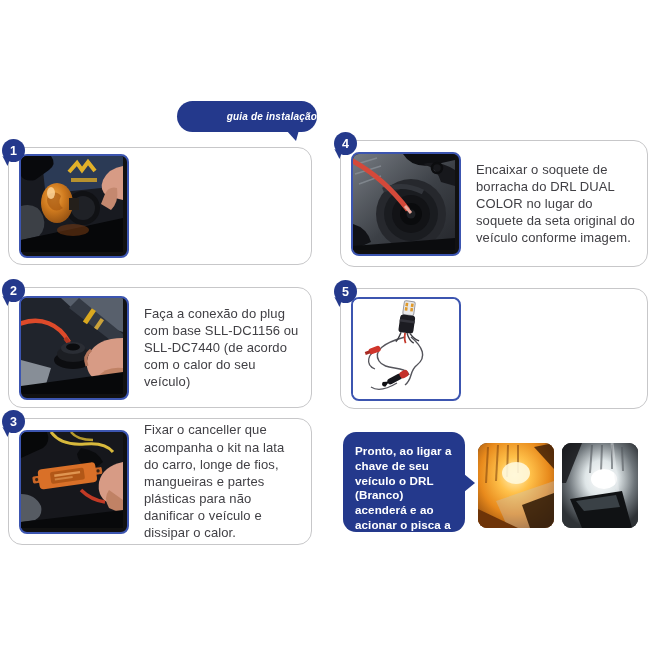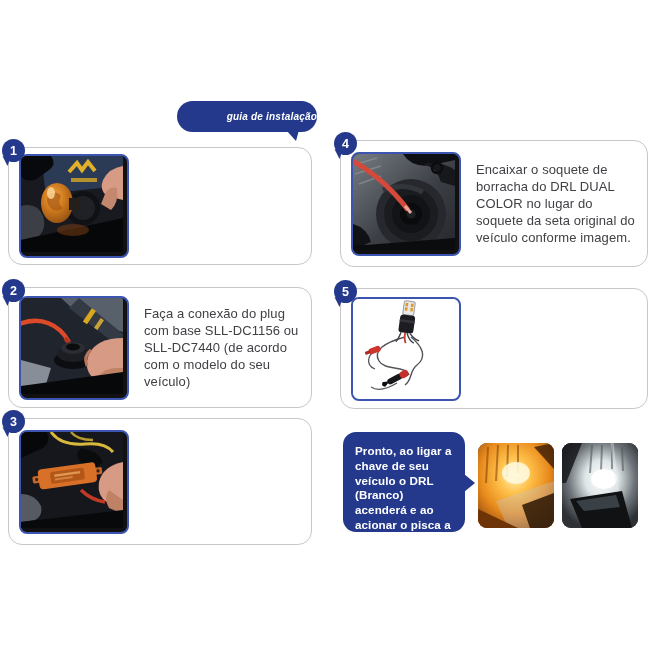--- a/index.html
+++ b/index.html
@@ -124,21 +124,21 @@
       <ellipse cx="52" cy="56" rx="16" ry="8" fill="#1c1e23"></ellipse>
       <ellipse cx="52" cy="50" rx="12" ry="6" fill="#2a2d34"></ellipse>
       <ellipse cx="52" cy="49" rx="7" ry="3.5" fill="#0b0c0e"></ellipse>
       <path d="M102 40 q-26 0 -34 16 q-6 14 4 24 l30 16z" fill="#d79b85"></path>
       <path d="M70 52 q-8 6 -4 16" stroke="#b5765c" stroke-width="3" fill="none"></path>
       <path d="M102 70 q-18 -2 -26 10 l-4 10 30 6z" fill="#c08265"></path>
       <polygon points="0,62 30,70 22,96 0,96" fill="#878e97"></polygon>
       <path d="M0 88 L102 74 V96 H0z" fill="#07080a"></path>
     </svg>
   </div>
-  <div class="step-text">Faça a conexão do plug com base SLL-DC1156 ou SLL-DC7440 (de acordo com o modelo do seu veículo)</div>
+  <div class="step-text">Faça a conexão do plug com base SLL-DC1156 ou SLL-DC7440 (de acordo com o calor do seu veículo)</div>
 </div>
 
 <div class="card" id="card3">
   <div class="badge">
     <span>3</span>
   </div>
   <div class="photo">
     <svg width="102" height="96" viewBox="0 0 102 96">
       <rect width="102" height="96" fill="#16171c"></rect>
       <path d="M30 0 q10 14 34 12 q20 -2 28 8" stroke="#d8b93c" stroke-width="3" fill="none"></path>
@@ -155,20 +155,21 @@
         <rect x="34" y="41" width="26" height="2.4" fill="#e8a05c" opacity=".85"></rect>
         <rect x="34" y="45" width="18" height="2" fill="#e8a05c" opacity=".6"></rect>
       </g>
       <path d="M102 30 q-20 4 -24 20 q-2 14 8 20 l16 6z" fill="#d79b85"></path>
       <path d="M88 58 q-6 8 0 18 l14 6 v-14z" fill="#c08265"></path>
       <path d="M60 58 q10 10 24 12" stroke="#c23a25" stroke-width="3.5" fill="none"></path>
       <path d="M0 62 q14 0 20 12 q2 10 -6 14 L0 90z" fill="#565b63"></path>
       <path d="M0 90 L102 78 V96 H0z" fill="#08090b"></path>
     </svg>
   </div>
+  <div class="step-text">Fixar o canceller que acompanha o kit na lata do carro, longe de fios, mangueiras e partes plásticas para não danificar o veículo e dissipar o calor.</div>
 </div>
 
 <div class="card" id="card4">
   <div class="badge">
     <span>4</span>
   </div>
   <div class="photo">
     <svg width="102" height="96" viewBox="0 0 102 96">
       <defs>
         <linearGradient id="g-house" x1="0" y1="0" x2="1" y2="1">

